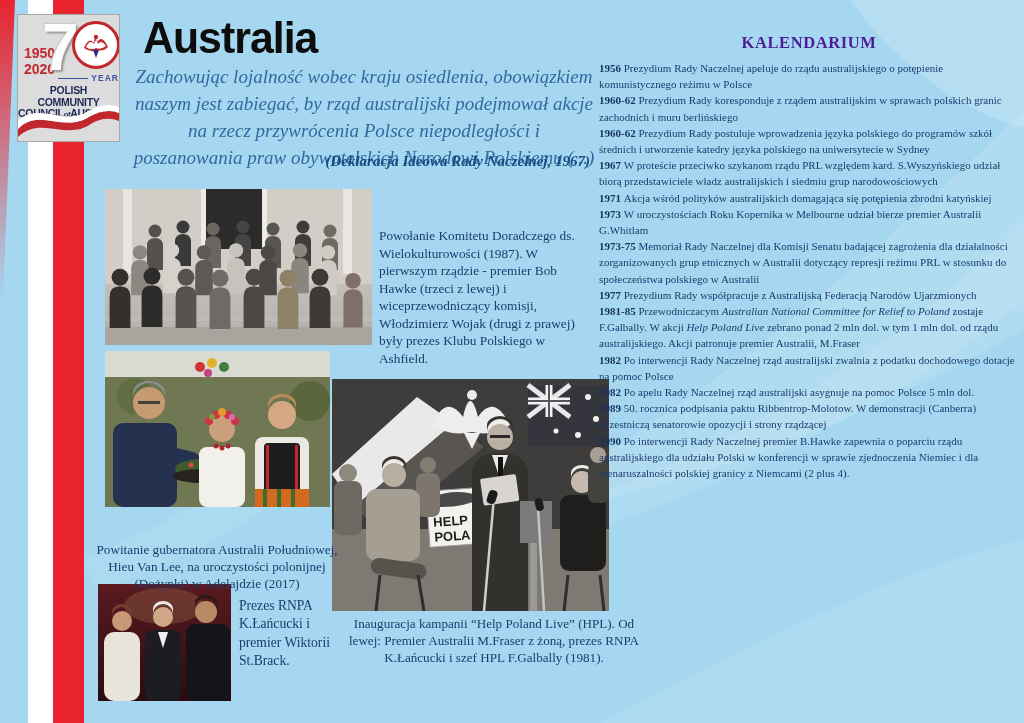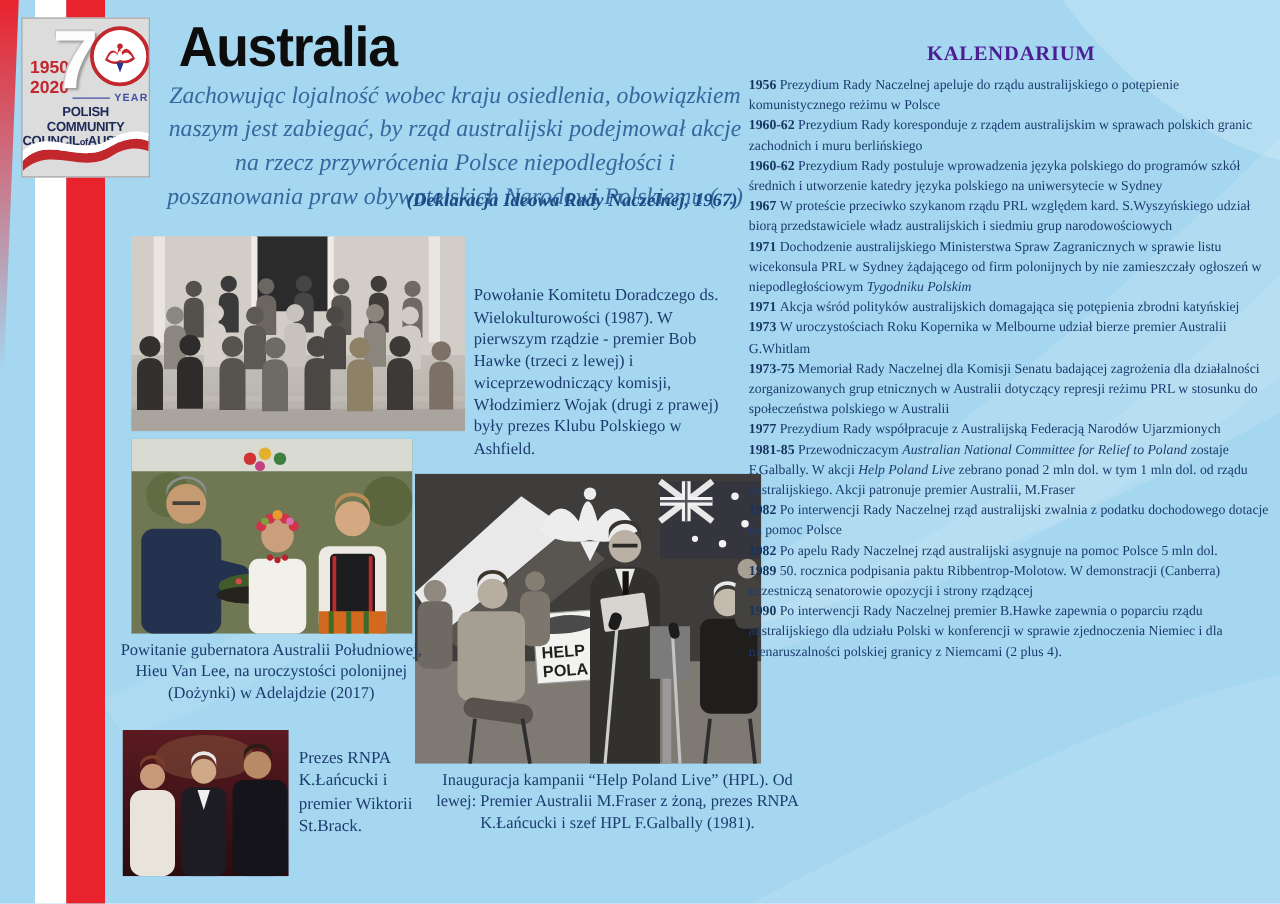--- a/index.html
+++ b/index.html
@@ -32,21 +32,21 @@
         font-family:"Liberation Sans",sans-serif;font-weight:900;font-size:45px;
         transform:scaleX(.95);transform-origin:left top;letter-spacing:-1px;}
   .quote{position:absolute;left:133px;top:64px;width:462px;z-index:3;text-align:center;
         font-style:italic;font-size:19px;line-height:1.42;color:#35689e;}
   .attrib{position:absolute;left:160px;top:153px;width:430px;z-index:3;text-align:right;
         font-style:italic;font-weight:bold;font-size:15px;color:#1a4c84;}
 
   .photo{position:absolute;z-index:2;display:block;}
   .cap{position:absolute;z-index:3;color:#1d3c6e;}
   .cap1{left:379px;top:227px;width:212px;font-size:13.3px;line-height:1.32;}
-  .cap2{left:96px;top:511px;width:242px;font-size:13.2px;line-height:1.3;text-align:center;}
+  .cap2{left:96px;top:541px;width:242px;font-size:13.2px;line-height:1.3;text-align:center;}
   .cap3{left:239px;top:597px;width:100px;font-size:13.6px;line-height:1.35;}
   .cap4{left:316px;top:615px;width:296px;font-size:13.1px;line-height:1.3;text-align:center;margin-left:30px;}
 
   .kal{position:absolute;left:599px;top:33px;width:420px;z-index:3;color:#1d3c6e;}
   .kal-title{margin:0 0 7px 0;text-align:center;font-size:16.5px;font-weight:bold;
         letter-spacing:.6px;color:#4c1d95;}
   .kal-entry{margin:0;font-size:11px;line-height:16.2px;}
   .kal-entry b{color:#17335f;}
 </style>
 </head>
@@ -288,21 +288,20 @@
   </svg>
   <div class="cap cap4">Inauguracja kampanii “Help Poland Live” (HPL). Od lewej: Premier Australii M.Fraser z żoną, prezes RNPA K.Łańcucki i szef HPL F.Galbally (1981).</div>
 
   <div class="kal">
     <h2 class="kal-title">KALENDARIUM</h2>
     <div id="kal-entries">
         <p class="kal-entry"><b>1956 </b><span>Prezydium Rady Naczelnej apeluje do rządu australijskiego o potępienie komunistycznego reżimu w Polsce</span></p>
         <p class="kal-entry"><b>1960-62 </b><span>Prezydium Rady koresponduje z rządem australijskim w sprawach polskich granic zachodnich i muru berlińskiego</span></p>
         <p class="kal-entry"><b>1960-62 </b><span>Prezydium Rady postuluje wprowadzenia języka polskiego do programów szkół średnich i utworzenie katedry języka polskiego na uniwersytecie w Sydney</span></p>
         <p class="kal-entry"><b>1967 </b><span>W proteście przeciwko szykanom rządu PRL względem kard. S.Wyszyńskiego udział biorą przedstawiciele władz australijskich i siedmiu grup narodowościowych</span></p>
-        <p class="kal-entry"><b>1971 </b><span>Dochodzenie australijskiego Ministerstwa Spraw Zagranicznych w sprawie listu wicekonsula PRL w Sydney żądającego od firm polonijnych by nie zamieszczały ogłoszeń w niepodległościowym </span><i>Tygodniku Polskim</i></p>
         <p class="kal-entry"><b>1971 </b><span>Akcja wśród polityków australijskich domagająca się potępienia zbrodni katyńskiej</span></p>
         <p class="kal-entry"><b>1973 </b><span>W uroczystościach Roku Kopernika w Melbourne udział bierze premier Australii G.Whitlam</span></p>
         <p class="kal-entry"><b>1973-75 </b><span>Memoriał Rady Naczelnej dla Komisji Senatu badającej zagrożenia dla działalności zorganizowanych grup etnicznych w Australii dotyczący represji reżimu PRL w stosunku do społeczeństwa polskiego w Australii</span></p>
         <p class="kal-entry"><b>1977 </b><span>Prezydium Rady współpracuje z Australijską Federacją Narodów Ujarzmionych</span></p>
         <p class="kal-entry"><b>1981-85 </b><span>Przewodniczacym </span><i>Australian National Committee for Relief to Poland</i><span> zostaje F.Galbally. W akcji </span><i>Help Poland Live</i><span> zebrano ponad 2 mln dol. w tym 1 mln dol. od rządu australijskiego. Akcji patronuje premier Australii, M.Fraser</span></p>
         <p class="kal-entry"><b>1982 </b><span>Po interwencji Rady Naczelnej rząd australijski zwalnia z podatku dochodowego dotacje na pomoc Polsce</span></p>
         <p class="kal-entry"><b>1982 </b><span>Po apelu Rady Naczelnej rząd australijski asygnuje na pomoc Polsce 5 mln dol.</span></p>
         <p class="kal-entry"><b>1989 </b><span>50. rocznica podpisania paktu Ribbentrop-Molotow. W demonstracji (Canberra) uczestniczą senatorowie opozycji i strony rządzącej</span></p>
         <p class="kal-entry"><b>1990 </b><span>Po interwencji Rady Naczelnej premier B.Hawke zapewnia o poparciu rządu australijskiego dla udziału Polski w konferencji w sprawie zjednoczenia Niemiec i dla nienaruszalności polskiej granicy z Niemcami (2 plus 4).</span></p>
       </div>

